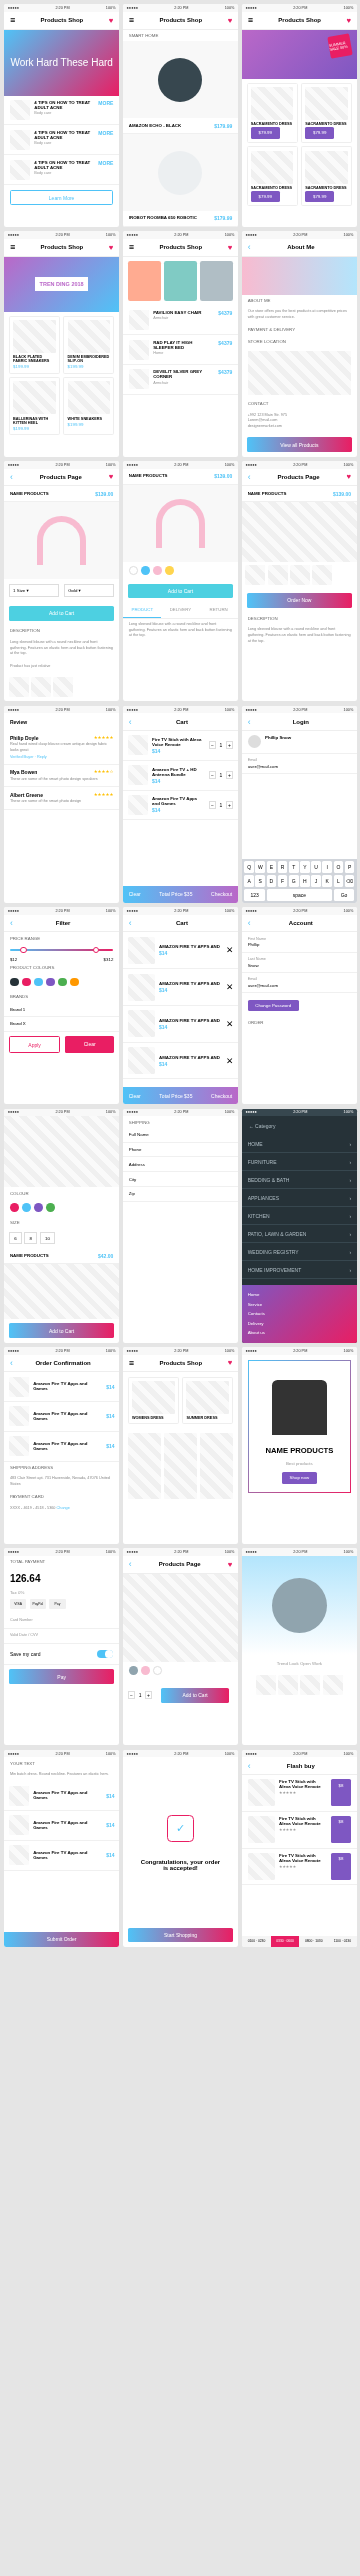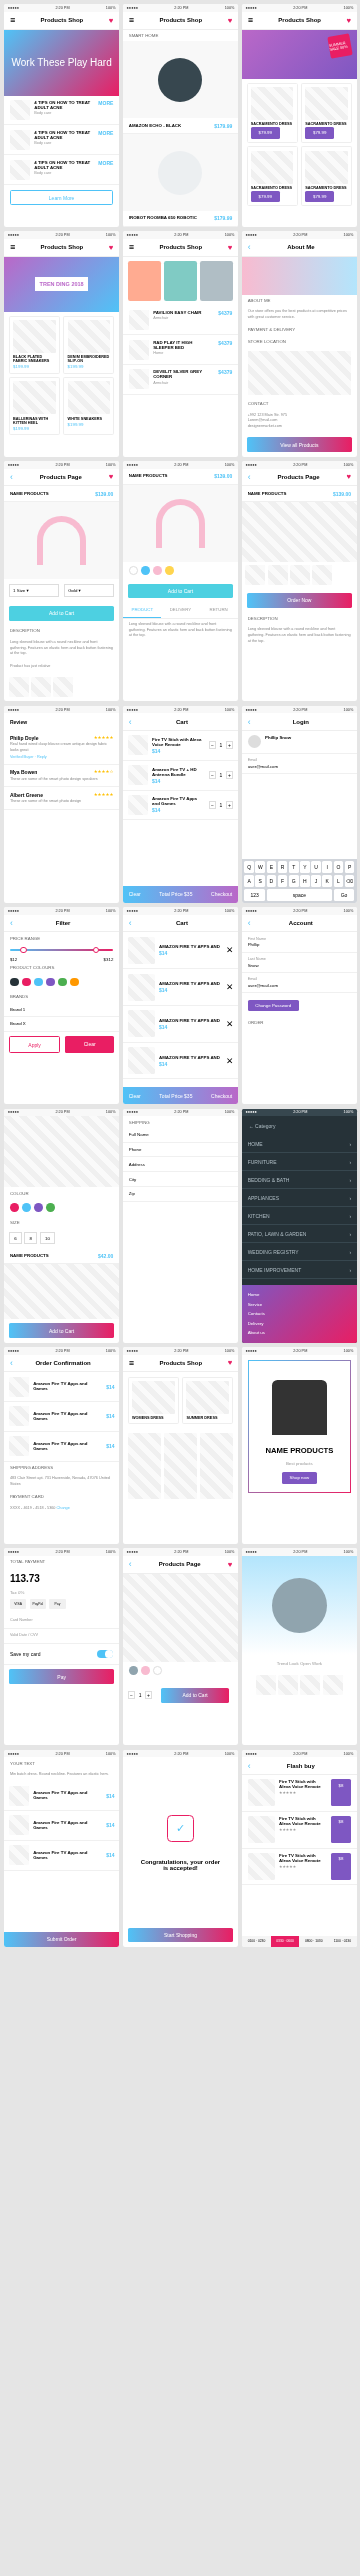--- a/index.html
+++ b/index.html
@@ -80,21 +80,21 @@
         <span>●●●●●</span>
         <span>2:20 PM</span>
         <span>100%</span>
       </div>
 <div class="nav">
         <span>≡</span>
         <span class="nav-title">Products Shop</span>
         <span class="heart">♥</span>
       </div>
 <div class="hero">
-        <span>Work These Play Hard</span>
+        <span>Work Hard These Hard</span>
       </div>
 <div class="list-item">
         <div class="thumb ph"></div>
         <div class="item-info">
           <div class="item-title">4 TIPS ON HOW TO TREAT ADULT ACNE</div>
           <div class="item-sub">Body care</div>
         </div>
         <span class="price">MORE</span>
       </div>
 <div class="list-item">
@@ -809,21 +809,21 @@
 </div>
 </div>
 
 <div class="screen">
 <div class="status">
         <span>●●●●●</span>
         <span>2:20 PM</span>
         <span>100%</span>
       </div>
 <div class="section-label">Total Payment</div>
-<div style="padding:5.5px;font-size:10px;font-weight:600">113.73</div>
+<div style="padding:5.5px;font-size:10px;font-weight:600">126.64</div>
 <div style="padding:0 5.5px;font-size:4.4px;color:#999">Tax 0%</div>
 <div class="payment-logos">
 <div class="pay-logo">VISA</div>
 <div class="pay-logo">PayPal</div>
 <div class="pay-logo">Pay</div>
 </div>
 <div class="input-row">
         <div class="input-label">Card Number</div>
       </div>
 <div class="input-row">

